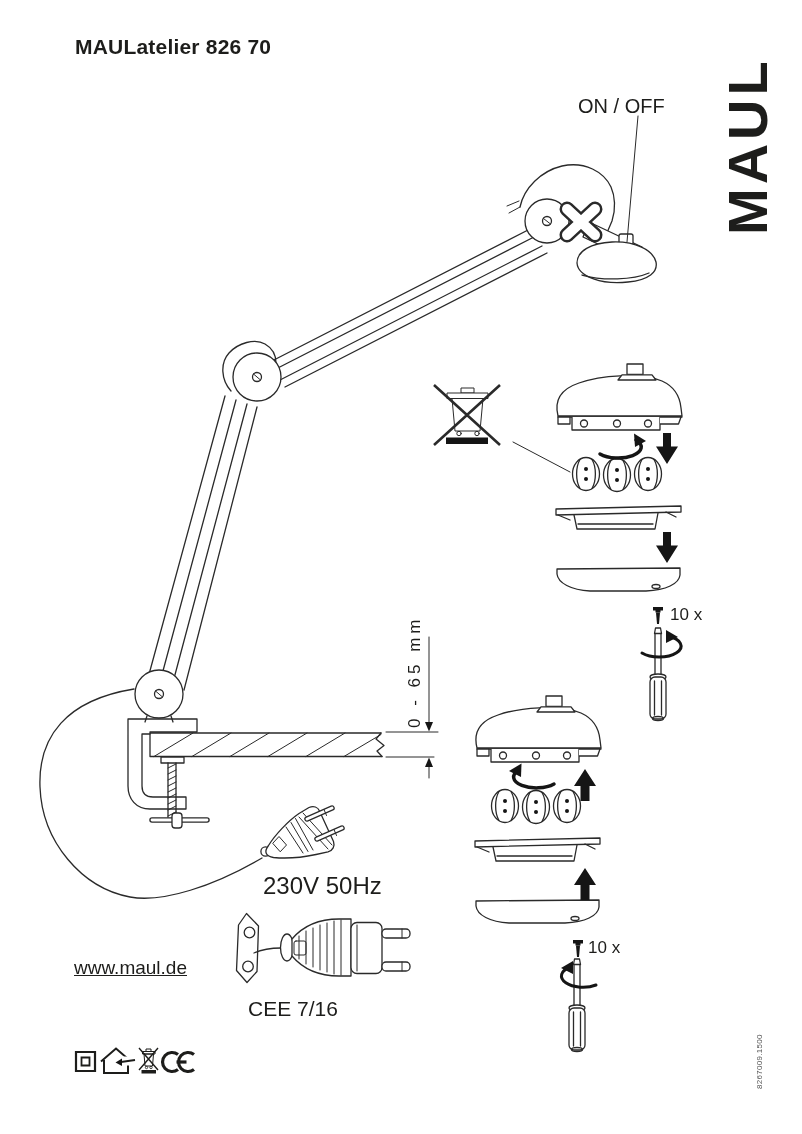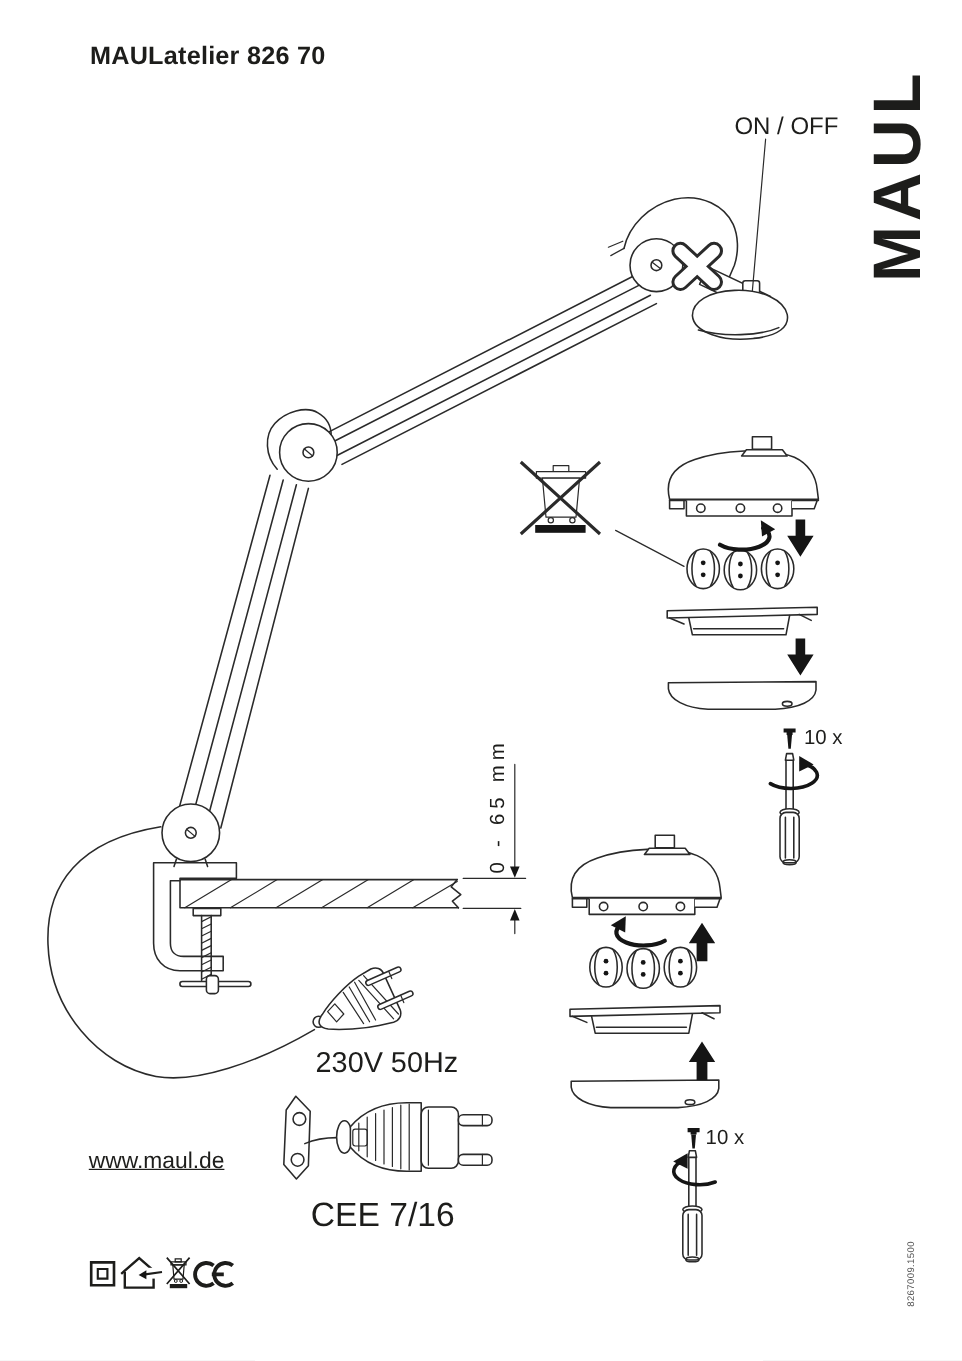--- a/index.html
+++ b/index.html
@@ -3,27 +3,27 @@
 <meta charset="utf-8">
 <style>
   html,body{margin:0;padding:0;background:#e8e8e8;}
   .page{position:relative;width:802px;height:1134px;background:#fff;
         font-family:"Liberation Sans",sans-serif;color:#1d1d1b;overflow:hidden;margin:0 auto;}
   .page svg.art{position:absolute;left:0;top:0;}
   .txt{position:absolute;white-space:nowrap;}
   .t-title{left:75px;top:35px;font-size:21px;font-weight:bold;letter-spacing:.2px;}
   .t-logo{left:720px;top:235px;font-size:56px;font-weight:bold;letter-spacing:4px;line-height:1;
           transform:rotate(-90deg);transform-origin:0 0;}
-  .t-onoff{left:612px;top:95px;font-size:20px;}
+  .t-onoff{left:578px;top:95px;font-size:20px;}
   .t-spec{left:424px;top:449px;font-size:18px;line-height:25px;}
   .t-spec div{white-space:nowrap;}
   .t-10x-a{left:670px;top:605px;font-size:17px;}
   .t-10x-b{left:588px;top:938px;font-size:17px;}
   .t-mains{left:263px;top:872px;font-size:24px;}
-  .t-plug{left:259px;top:997px;font-size:28px;}
+  .t-plug{left:248px;top:997px;font-size:21px;}
   .t-web{left:74px;top:957px;font-size:19px;text-decoration:underline;}
   .t-dim{left:405px;top:728px;font-size:17px;letter-spacing:4px;
          transform:rotate(-90deg);transform-origin:0 0;}
   .t-code{left:755px;top:1089px;font-size:8px;color:#555;letter-spacing:.3px;
           transform:rotate(-90deg);transform-origin:0 0;}
   
   .art *{vector-effect:non-scaling-stroke;}
   .ln{fill:none;stroke:#2a2a2a;stroke-width:1.3;stroke-linecap:round;stroke-linejoin:round;}
   .wf{fill:#fff;stroke:#2a2a2a;stroke-width:1.3;stroke-linejoin:round;}
   .bf{fill:#151515;stroke:none;}

